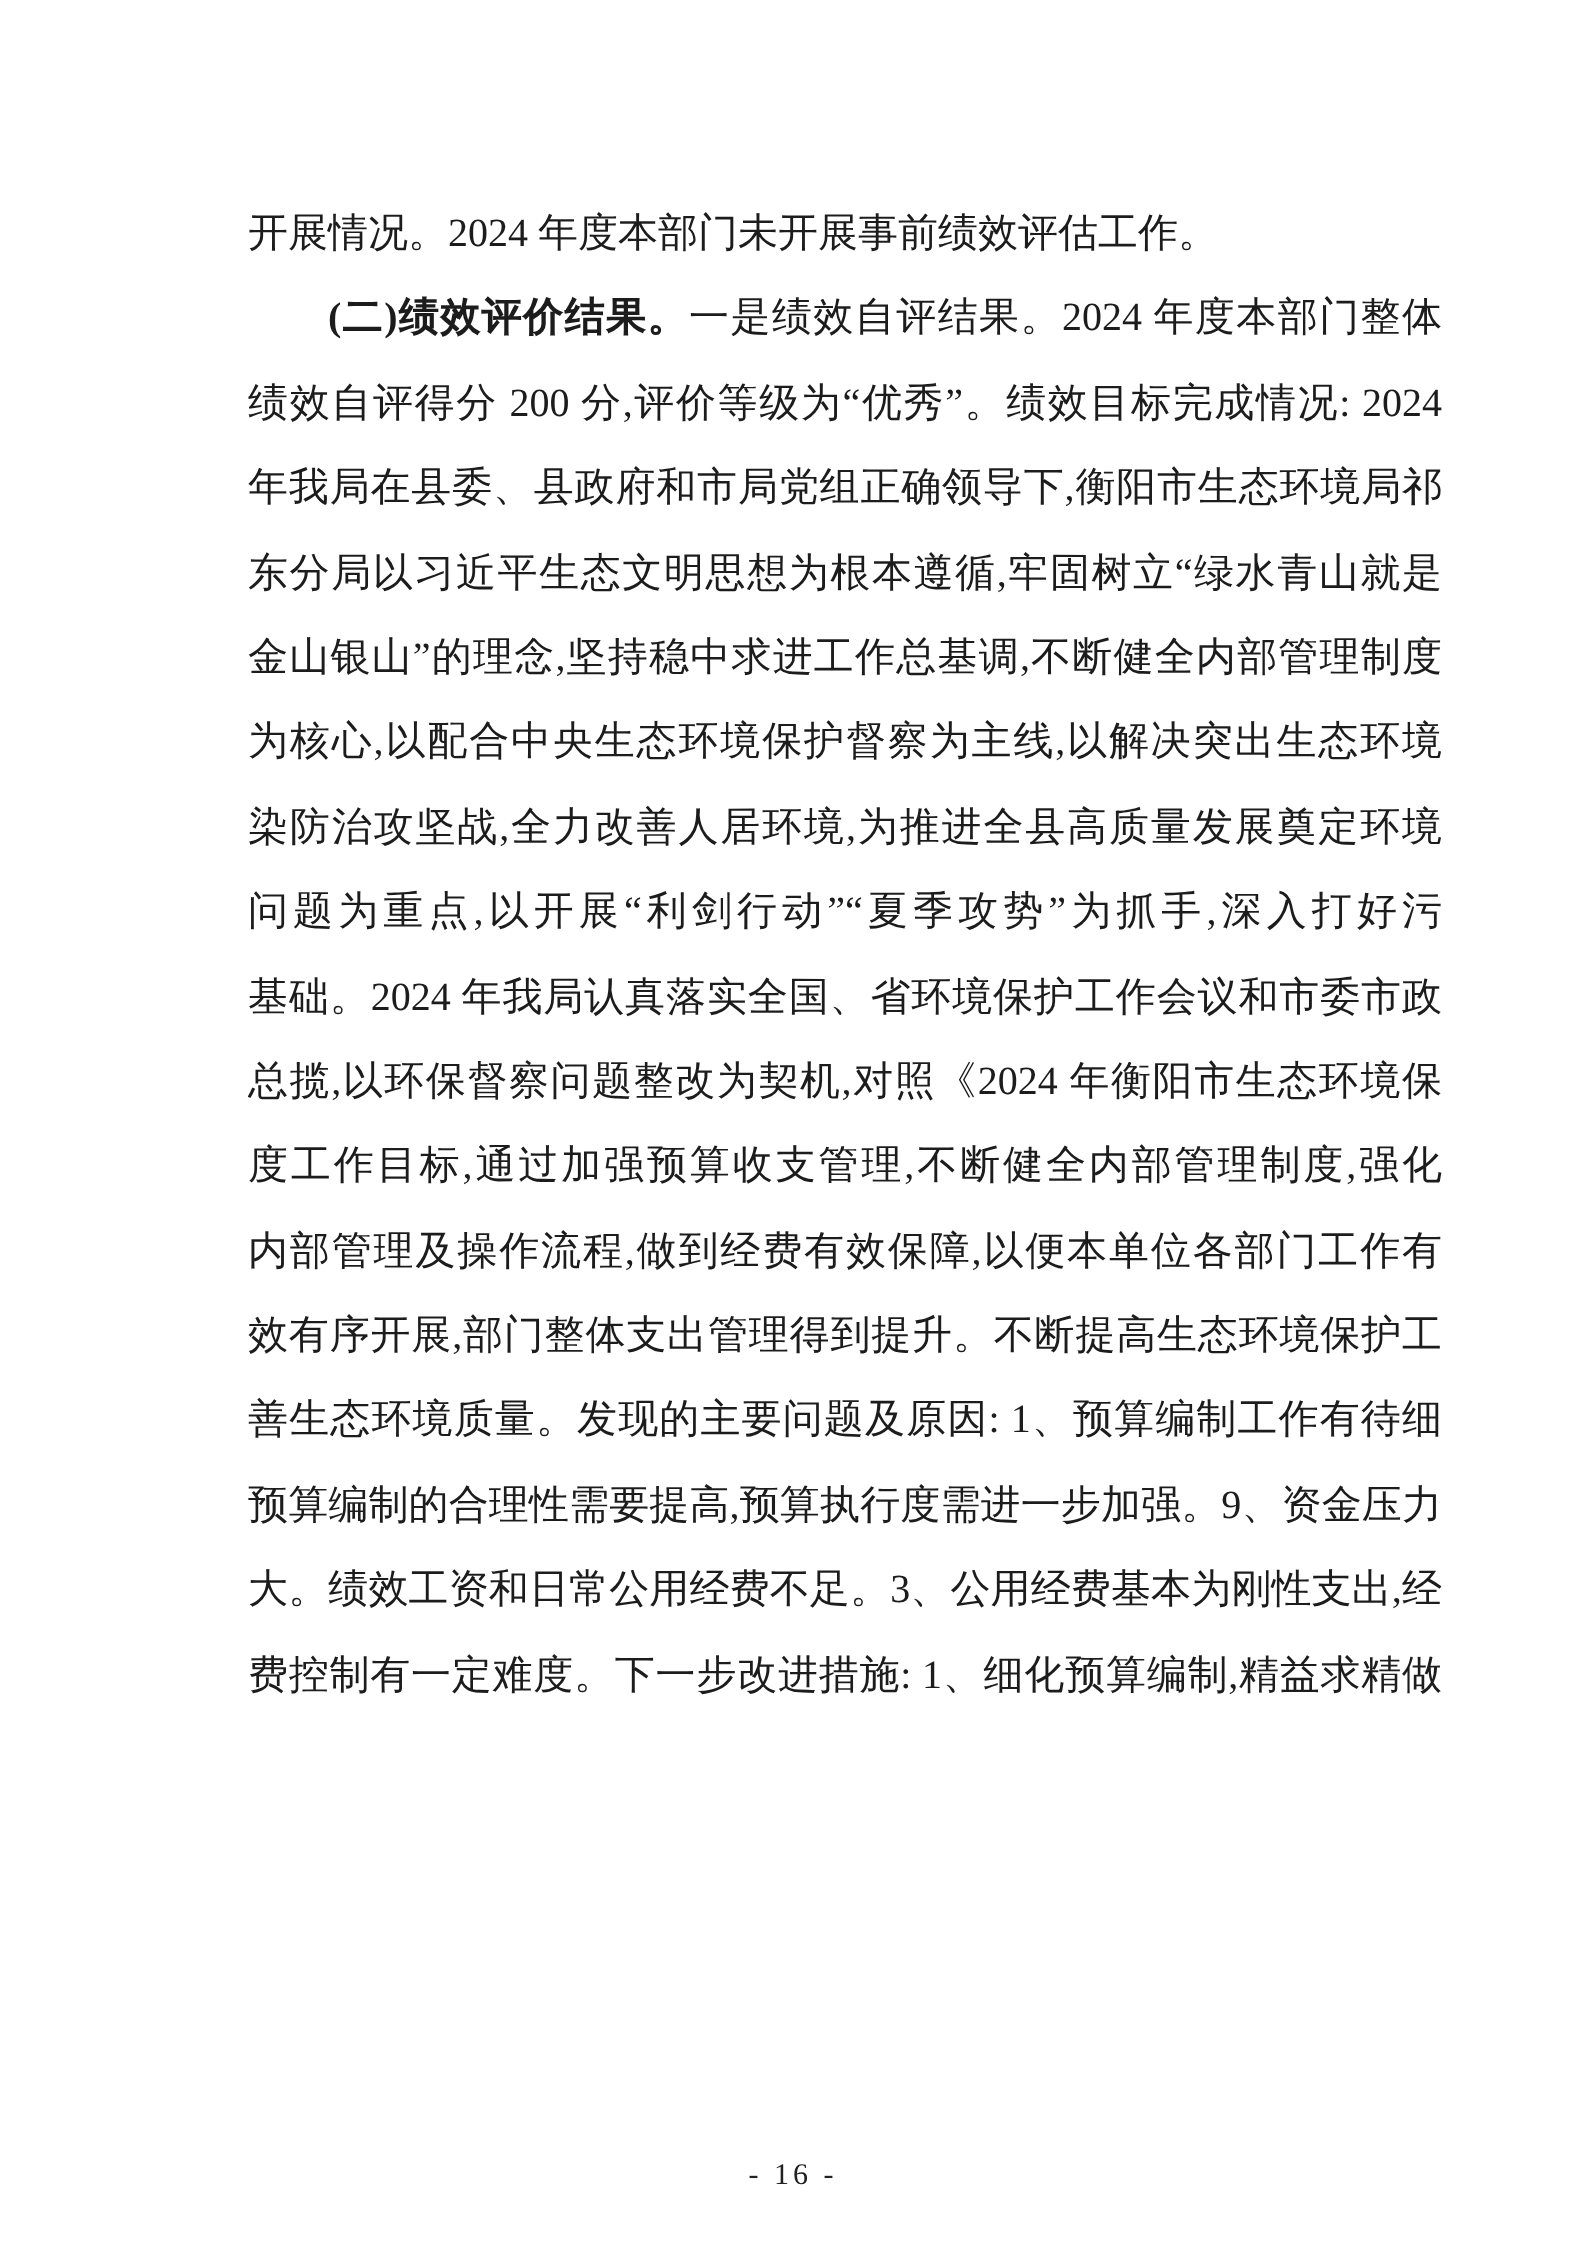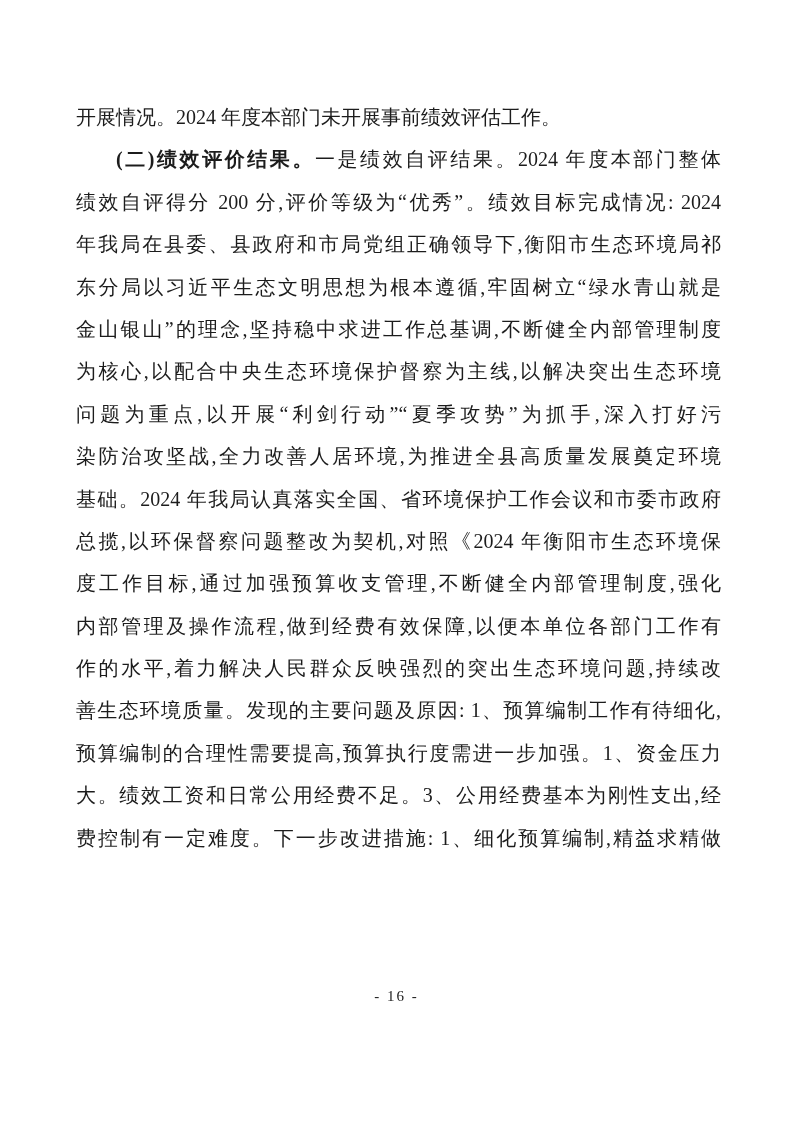--- a/index.html
+++ b/index.html
@@ -22,33 +22,34 @@
     top: 96px;
     width: 645px;
   }
   .line {
     font-size: 20px;
     line-height: 42.4px;
     height: 42.4px;
     text-align: justify;
     text-align-last: justify;
     overflow: hidden;
+    margin-left: 48px;
   }
   .line.para-end {
     text-align-last: left;
   }
   .line.indent {
     text-indent: 2em;
   }
   .line .bold {
     font-weight: 700;
   }
   .footer {
     position: absolute;
-    top: 988px;
+    top: 1080px;
     left: 0;
     width: 100%;
     text-align: center;
     font-size: 15px;
     color: #222222;
     letter-spacing: 2px;
   }
 </style>
 </head>
 <body>
@@ -58,28 +59,28 @@
 
     <div class="line para-end"><span>开展情况。2024 年度本部门未开展事前绩效评估工作。</span></div>
 
     <div class="line indent"><span class="bold">(二)绩效评价结果。</span><span>一是绩效自评结果。2024 年度本部门整体</span></div>
 
     <div class="line"><span>绩效自评得分 200 分,评价等级为“优秀”。绩效目标完成情况: 2024</span></div>
     <div class="line"><span>年我局在县委、县政府和市局党组正确领导下,衡阳市生态环境局祁</span></div>
     <div class="line"><span>东分局以习近平生态文明思想为根本遵循,牢固树立“绿水青山就是</span></div>
     <div class="line"><span>金山银山”的理念,坚持稳中求进工作总基调,不断健全内部管理制度</span></div>
     <div class="line"><span>为核心,以配合中央生态环境保护督察为主线,以解决突出生态环境</span></div>
+    <div class="line"><span>染防治攻坚战,全力改善人居环境,为推进全县高质量发展奠定环境</span></div>
     <div class="line"><span>问题为重点,以开展“利剑行动”“夏季攻势”为抓手,深入打好污</span></div>
-    <div class="line"><span>染防治攻坚战,全力改善人居环境,为推进全县高质量发展奠定环境</span></div>
     <div class="line"><span>基础。2024 年我局认真落实全国、省环境保护工作会议和市委市政府</span></div>
     <div class="line"><span>总揽,以环保督察问题整改为契机,对照《2024 年衡阳市生态环境保</span></div>
     <div class="line"><span>度工作目标,通过加强预算收支管理,不断健全内部管理制度,强化</span></div>
     <div class="line"><span>内部管理及操作流程,做到经费有效保障,以便本单位各部门工作有</span></div>
-    <div class="line"><span>作的水平,着力解决人民群众反映强烈的突出生态环境问题,持续改</span></div>
+    <div class="line"><span>效有序开展,部门整体支出管理得到提升。不断提高生态环境保护工</span></div>
     <div class="line"><span>善生态环境质量。发现的主要问题及原因: 1、预算编制工作有待细化,</span></div>
-    <div class="line"><span>预算编制的合理性需要提高,预算执行度需进一步加强。1、资金压力</span></div>
+    <div class="line"><span>预算编制的合理性需要提高,预算执行度需进一步加强。9、资金压力</span></div>
     <div class="line"><span>大。绩效工资和日常公用经费不足。3、公用经费基本为刚性支出,经</span></div>
     <div class="line"><span>费控制有一定难度。下一步改进措施: 1、细化预算编制,精益求精做</span></div>
 
   </div>
 
   <div class="footer">- 16 -</div>
 </div>
 
 </body></html>

